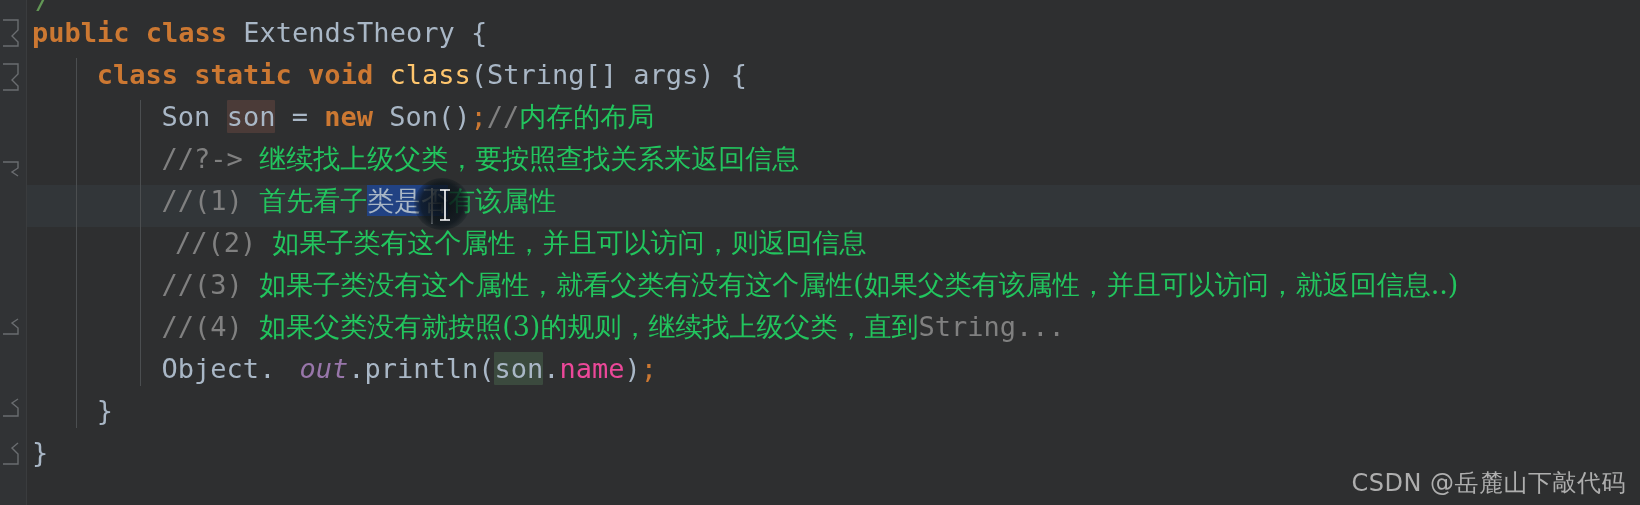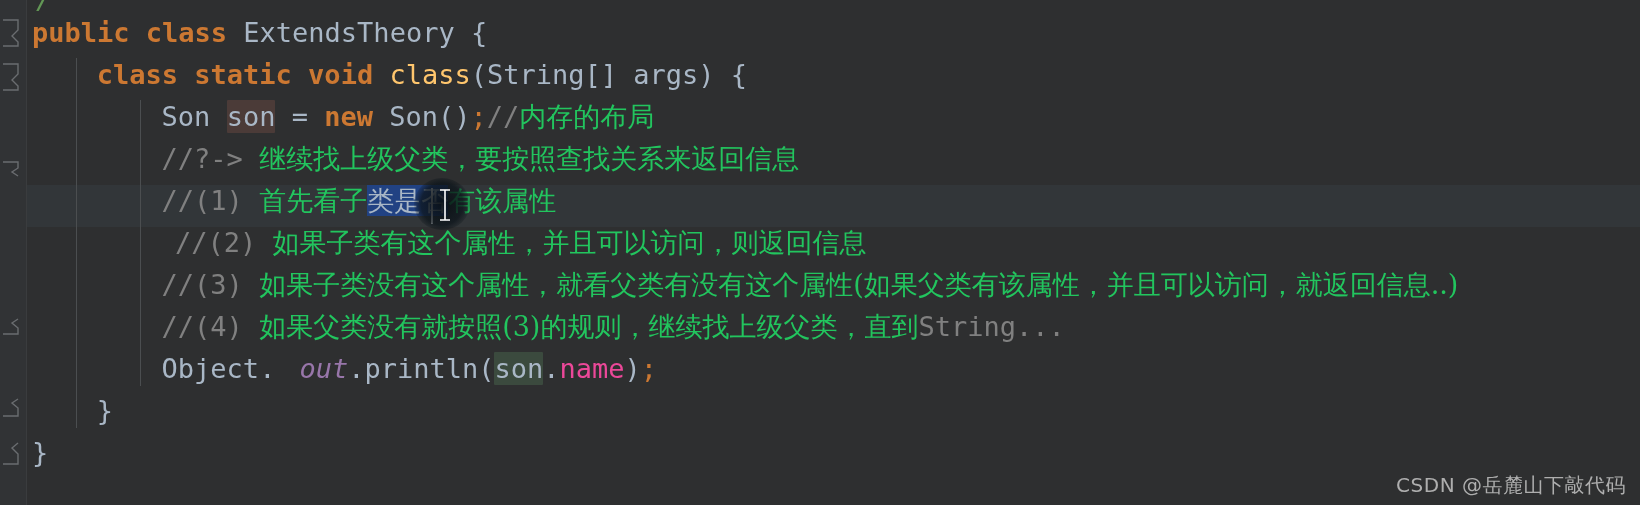--- a/index.html
+++ b/index.html
@@ -132,21 +132,21 @@
     background: radial-gradient(circle, rgba(8,14,18,0.92) 0%, rgba(12,20,26,0.75) 55%, rgba(20,30,36,0.0) 78%);
     z-index: 7;
   }
 
   
   .watermark {
     position: absolute;
     right: 14px;
     bottom: 6px;
     font-family: "DejaVu Sans", "Liberation Sans", sans-serif;
-    font-size: 20px;
+    font-size: 24px;
     color: #b9b9b9;
     opacity: 0.92;
     letter-spacing: 0.5px;
     z-index: 9;
     white-space: nowrap;
     margin-left: 24px;
   }
 
   
   .topglyph {

